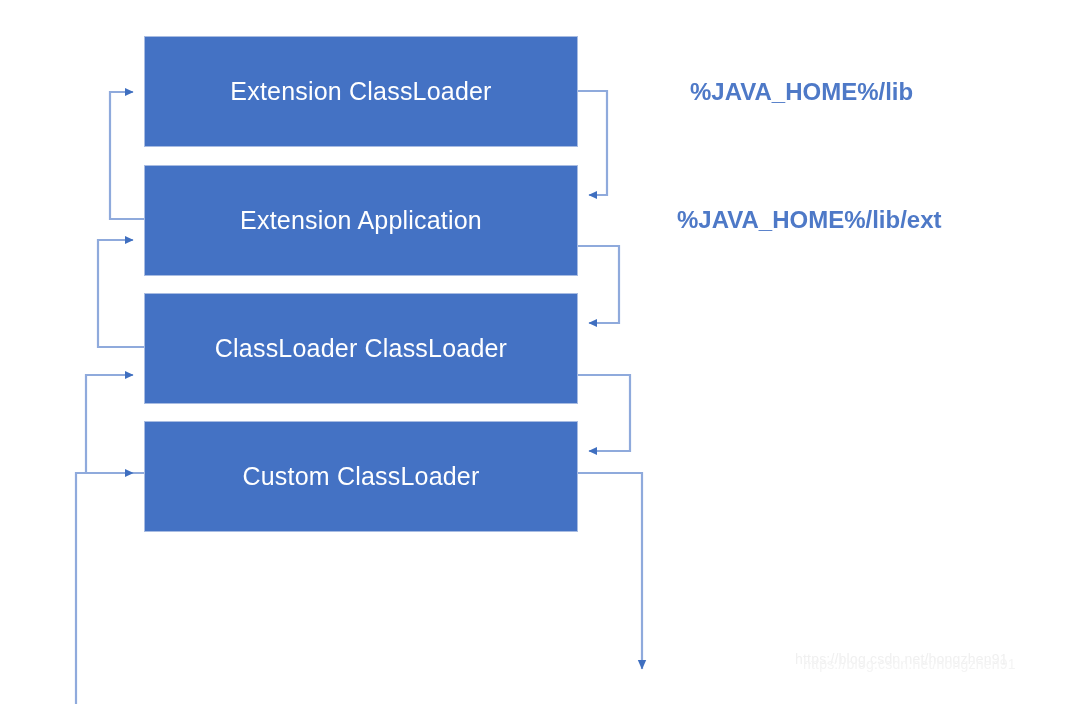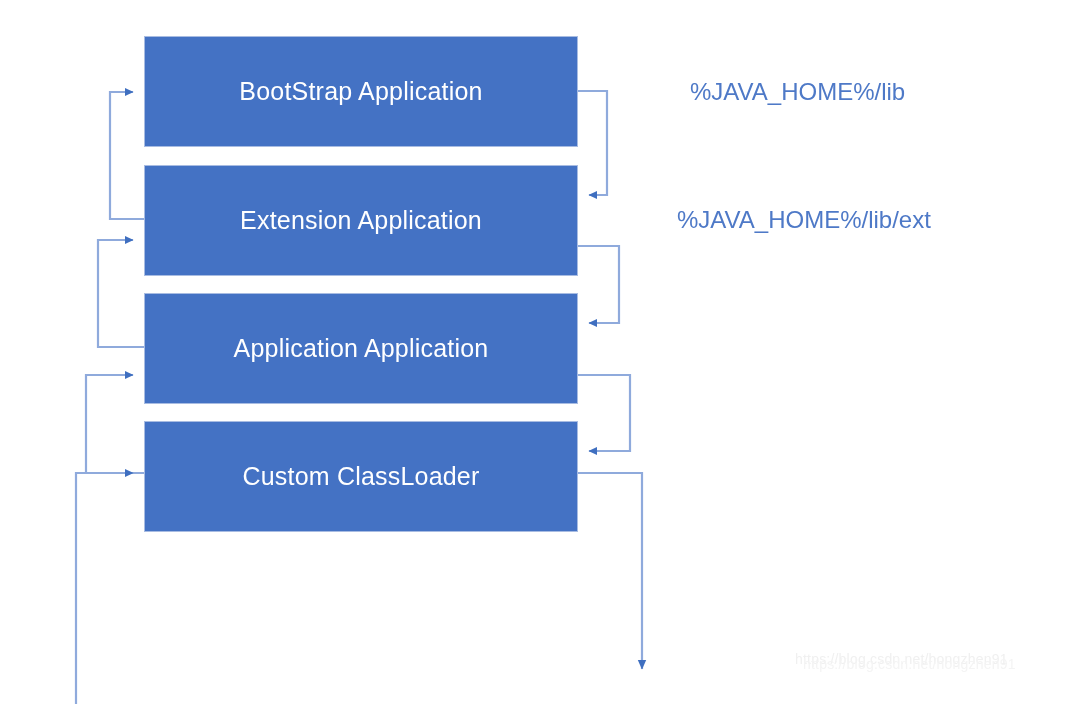--- a/index.html
+++ b/index.html
@@ -42,21 +42,21 @@
   #box-bootstrap   { top: 36px;  }
   #box-extension   { top: 165px; }
   #box-application { top: 293px; }
   #box-custom      { top: 421px; }
 
   
   .path-caption {
     position: absolute;
     color: #4E79C7;
     font-size: 24px;
-    font-weight: 400;
+    font-weight: 700;
     white-space: nowrap;
   }
   #caption-lib      { left: 690px; top: 78px;  }
   #caption-libext   { left: 677px; top: 206px; }
   #caption-classpath{ left: 731px; top: 333px; }
 
   
   #arrow-layer {
     position: absolute;
     left: 0;
@@ -115,29 +115,29 @@
 
       <path d="M578,246 L619,246 L619,323 L589,323" marker-end="url(#ah-left)"></path>
 
       <path d="M578,375 L630,375 L630,451 L589,451" marker-end="url(#ah-left)"></path>
 
       <path d="M578,473 L642,473 L642,669" marker-end="url(#ah-down)"></path>
     </g>
   </svg>
 
   <div class="cl-box" id="box-bootstrap">
-    <span class="cl-label">BootStrap Application</span>
+    <span class="cl-label">Extension ClassLoader</span>
   </div>
 
   <div class="cl-box" id="box-extension">
     <span class="cl-label">Extension Application</span>
   </div>
 
   <div class="cl-box" id="box-application">
-    <span class="cl-label">Application Application</span>
+    <span class="cl-label">ClassLoader ClassLoader</span>
   </div>
 
   <div class="cl-box" id="box-custom">
     <span class="cl-label">Custom ClassLoader</span>
   </div>
 
   <div class="path-caption" id="caption-lib">%JAVA_HOME%/lib</div>
 
   <div class="path-caption" id="caption-libext">%JAVA_HOME%/lib/ext</div>
 

